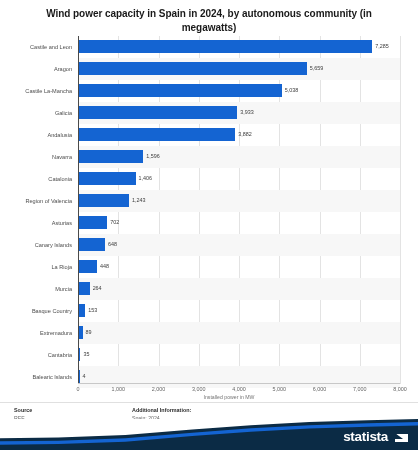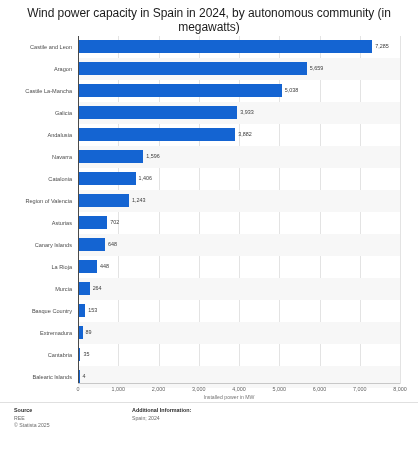--- a/index.html
+++ b/index.html
@@ -19,22 +19,22 @@
 
   
   .title-wrap {
     position: absolute;
     left: 0; top: 0;
     width: 418px;
     padding: 7px 26px 0 26px;
     text-align: center;
   }
   .chart-title {
-    font-size: 12px;
-    font-weight: normal;
+    font-size: 10px;
+    font-weight: bold;
     color: #1a1a1a;
     line-height: 13.5px;
     letter-spacing: -0.05px;
   }
 
   
   .chart-area {
     position: absolute;
     left: 0;
     top: 36px;
@@ -355,14 +355,20 @@
       <div class="foot-head">Source</div>
       <div class="foot-line">REE</div>
       <div class="foot-line">© Statista 2025</div>
     </div>
     <div class="foot-col info">
       <div class="foot-head">Additional Information:</div>
       <div class="foot-line">Spain; 2024</div>
     </div>
   </div>
 
+  <div class="brandbar">
+    <div class="brand-navy"></div>
+    <div class="brand-blue"></div>
+    <div class="brand-text">statista</div>
+    <div class="brand-mark"></div>
+  </div>
 
 </div>
 
 </body></html>

